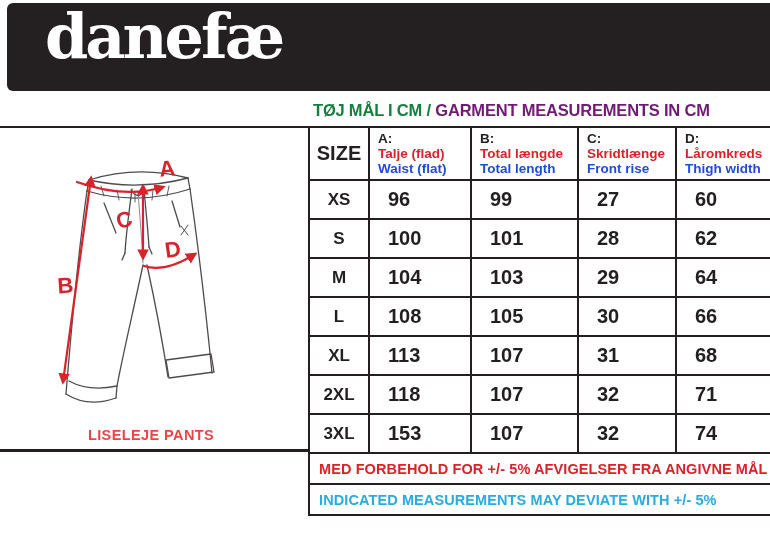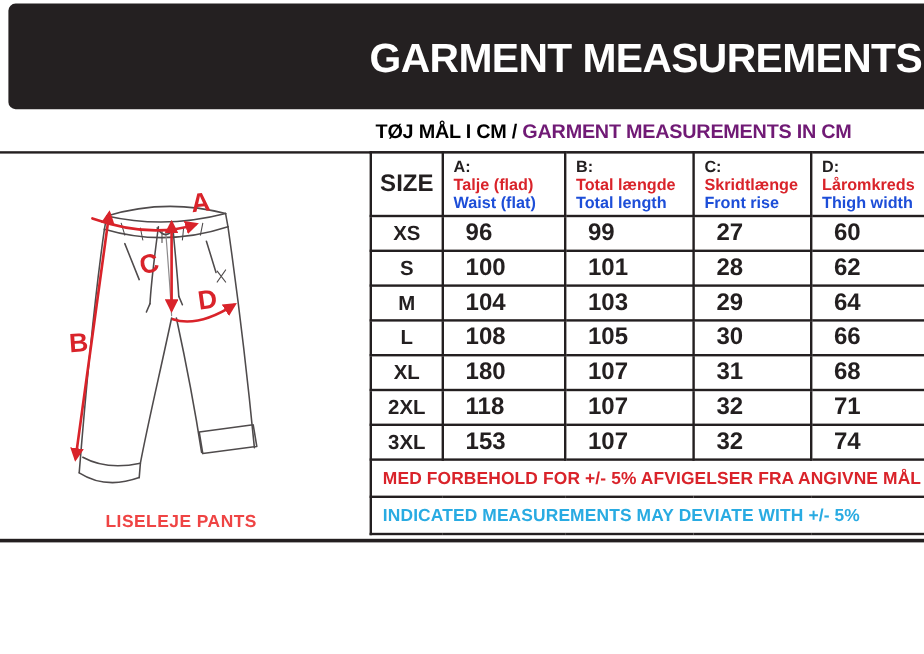--- a/index.html
+++ b/index.html
@@ -14,55 +14,55 @@
         letter-spacing:-3px;}
   .logo-city{position:absolute;left:38px;top:64px;width:228px;text-align:center;color:#fff;
              font-size:17px;letter-spacing:3px;font-weight:normal;
              font-family:"Liberation Sans",sans-serif;}
   .page-title{position:absolute;left:301px;top:27px;color:#fff;font-weight:bold;
               font-size:34px;letter-spacing:-0.5px;white-space:nowrap;}
 
   
   .subtitle{position:absolute;left:313px;top:101px;font-size:16.5px;font-weight:bold;
             white-space:nowrap;letter-spacing:-0.2px;}
-  .red{color:#000000;} .blue{color:#701a75;}
+  .red{color:#15803d;} .blue{color:#701a75;}
 
   
   .rule-top{position:absolute;left:0;top:126px;width:770px;height:2px;background:#231f20;}
   .rule-bottom{position:absolute;left:0;top:449px;width:770px;height:3px;background:#231f20;}
 
   
   .pants-svg{position:absolute;left:25px;top:130px;}
   .product-name{position:absolute;left:18px;top:427px;width:266px;text-align:center;
                 color:#ef4444;font-weight:bold;font-size:14.5px;letter-spacing:0.4px;
                 white-space:nowrap;}
 
   
   table.size-table{position:absolute;left:308px;top:126px;border-collapse:collapse;
                    table-layout:fixed;width:482px;}
   .size-table td,.size-table th{border:2px solid #231f20;box-sizing:border-box;
                                 vertical-align:middle;background:#fff;}
   .size-table .hdr td{height:47px;padding:3px 4px 3px 8px;font-size:13.5px;line-height:15px;
                       font-weight:bold;text-align:left;}
   .size-table .hdr td.size-h{text-align:center;font-size:20px;padding:0;}
   .col-key{color:#231f20;} .col-da{color:#d9232a;} .col-en{color:#1d4ed8;}
-  .size-table .body-row td{height:29px;}
+  .size-table .body-row td{height:39px;}
   .size-cell{text-align:center;font-weight:bold;font-size:17px;}
   .val-cell{text-align:left;font-weight:bold;font-size:20px;padding-left:18px;}
   .note-row td{height:31px;padding-left:9px;font-weight:bold;font-size:14.5px;
                letter-spacing:0.1px;white-space:nowrap;}
   .note-da{color:#d9232a;} .note-en{color:#29abe2;}
 </style>
 </head>
 <body>
 
 <div class="page">
 
   <div class="header-bar">
-    <div class="page-title">GARMENT MEASUREMENTS</div>
+    <div class="logo">danefæ</div>
   </div>
 
   <div class="subtitle">
     <span class="red">TØJ MÅL I CM</span><span class="red"> / </span><span class="blue">GARMENT MEASUREMENTS IN CM</span>
   </div>
 
   <div class="rule-top"></div>
   <div class="rule-bottom"></div>
 
   <svg class="pants-svg" width="280" height="296" viewBox="0 0 280 296">
@@ -164,21 +164,21 @@
     </tr>
     <tr class="body-row">
       <td class="size-cell">L</td>
       <td class="val-cell">108</td>
       <td class="val-cell">105</td>
       <td class="val-cell">30</td>
       <td class="val-cell">66</td>
     </tr>
     <tr class="body-row">
       <td class="size-cell">XL</td>
-      <td class="val-cell">180</td>
+      <td class="val-cell">113</td>
       <td class="val-cell">107</td>
       <td class="val-cell">31</td>
       <td class="val-cell">68</td>
     </tr>
     <tr class="body-row">
       <td class="size-cell">2XL</td>
       <td class="val-cell">118</td>
       <td class="val-cell">107</td>
       <td class="val-cell">32</td>
       <td class="val-cell">71</td>

